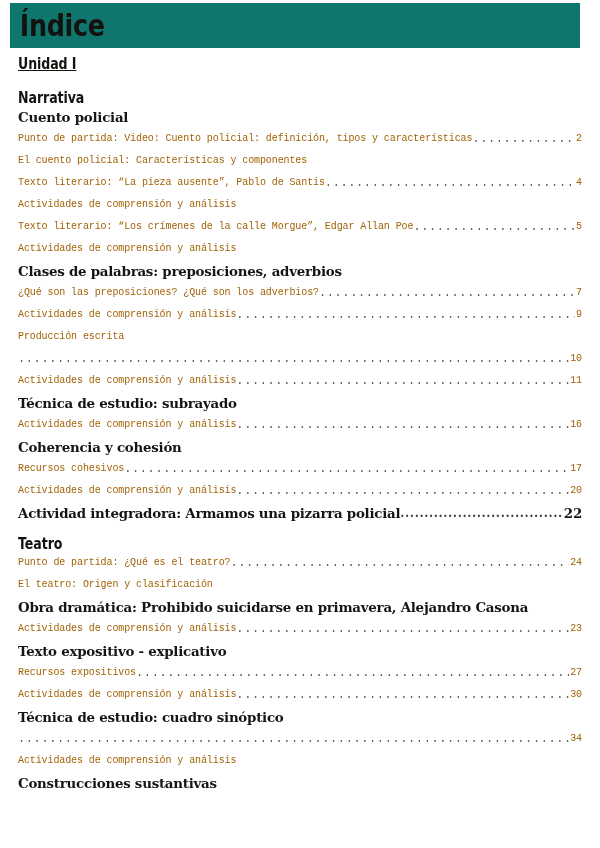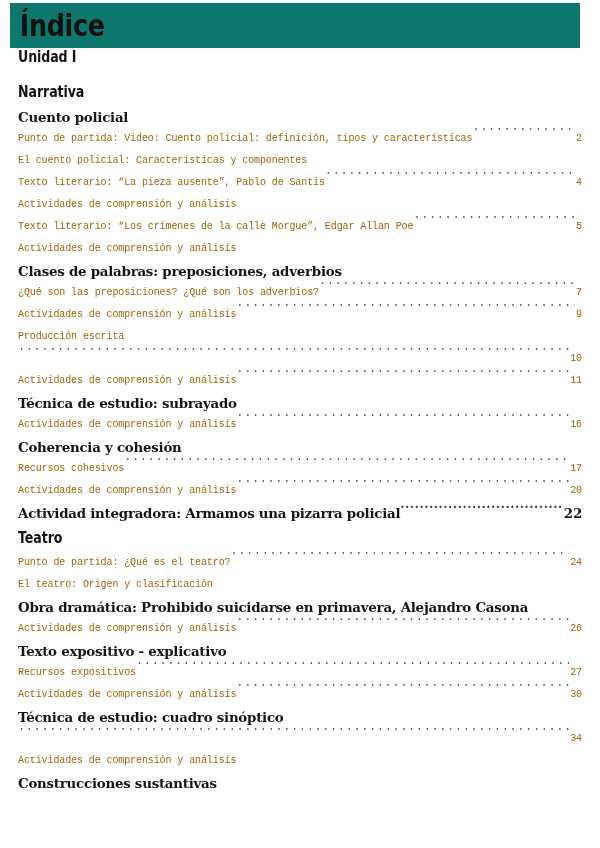--- a/index.html
+++ b/index.html
@@ -50,43 +50,43 @@
   
   .toc {
     position: absolute;
     left: 18px;
     top: 50px;
     width: 564px;
   }
 
   .row {
     display: flex;
-    align-items: flex-start;
+    align-items: flex-end;
     width: 100%;
     white-space: nowrap;
   }
 
   
   .row.unit,
   .row.discipline {
     font-family: "DejaVu Sans", sans-serif;
     font-weight: 700;
     color: #15130f;
     font-size: 15px;
     line-height: 15px;
     letter-spacing: -0.1px;
   }
   .row.unit .label,
   .row.discipline .label {
     display: inline-block;
     transform: scaleX(0.84);
     transform-origin: left center;
   }
-  .row.unit    { height: 28px; align-items: flex-start; }
-  .row.discipline { height: 28px; align-items: center; }
+  .row.unit    { height: 28px; align-items: center; text-decoration: underline; }
+  .row.discipline { height: 28px; align-items: flex-end; }
 
   
   .row.section {
     font-family: "DejaVu Serif", "Liberation Serif", serif;
     font-weight: 700;
     font-size: 13.4px;
     line-height: 22px;
     height: 22px;
     color: #151515;
     letter-spacing: -0.25px;
@@ -253,21 +253,21 @@
         <span class="label">El teatro: Origen y clasificación</span>
         <span class="leader blank"></span>
       </div>
       <div class="row section">
         <span class="label">Obra dramática: Prohibido suicidarse en primavera, Alejandro Casona</span>
         <span class="leader blank"></span>
       </div>
       <div class="row entry">
         <span class="label">Actividades de comprensión y análisis</span>
         <span class="leader"></span>
-        <span class="pagenum">26</span>
+        <span class="pagenum">23</span>
       </div>
       <div class="row section">
         <span class="label">Texto expositivo - explicativo</span>
         <span class="leader blank"></span>
       </div>
       <div class="row entry">
         <span class="label">Recursos expositivos</span>
         <span class="leader"></span>
         <span class="pagenum">27</span>
       </div>

